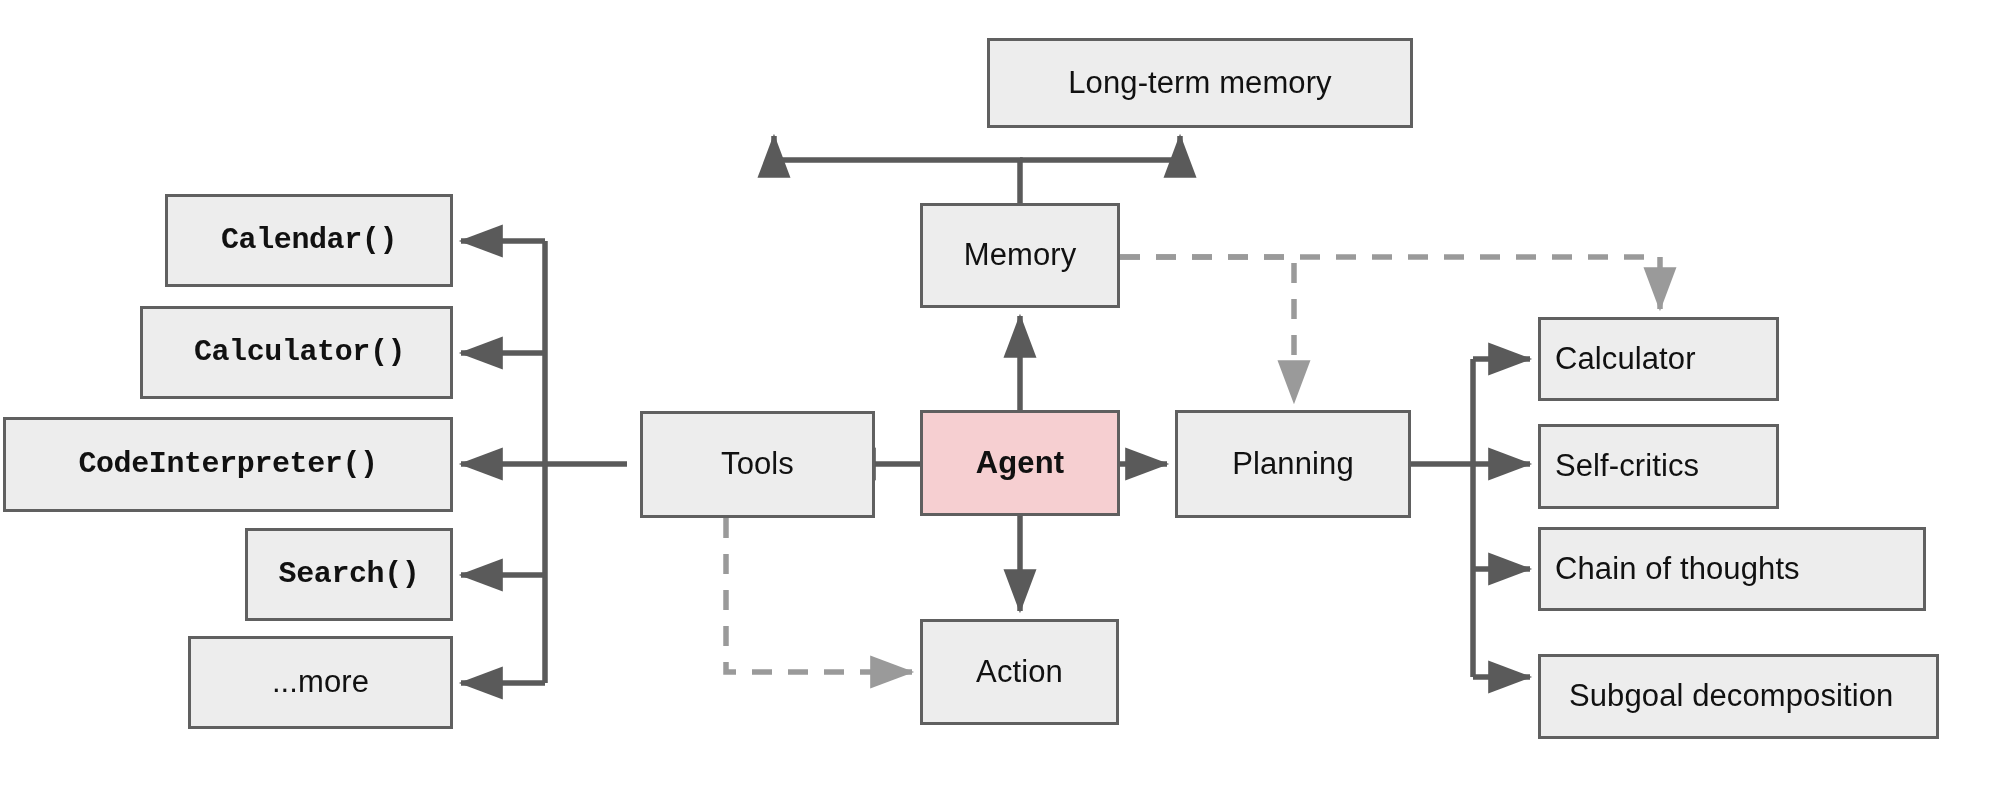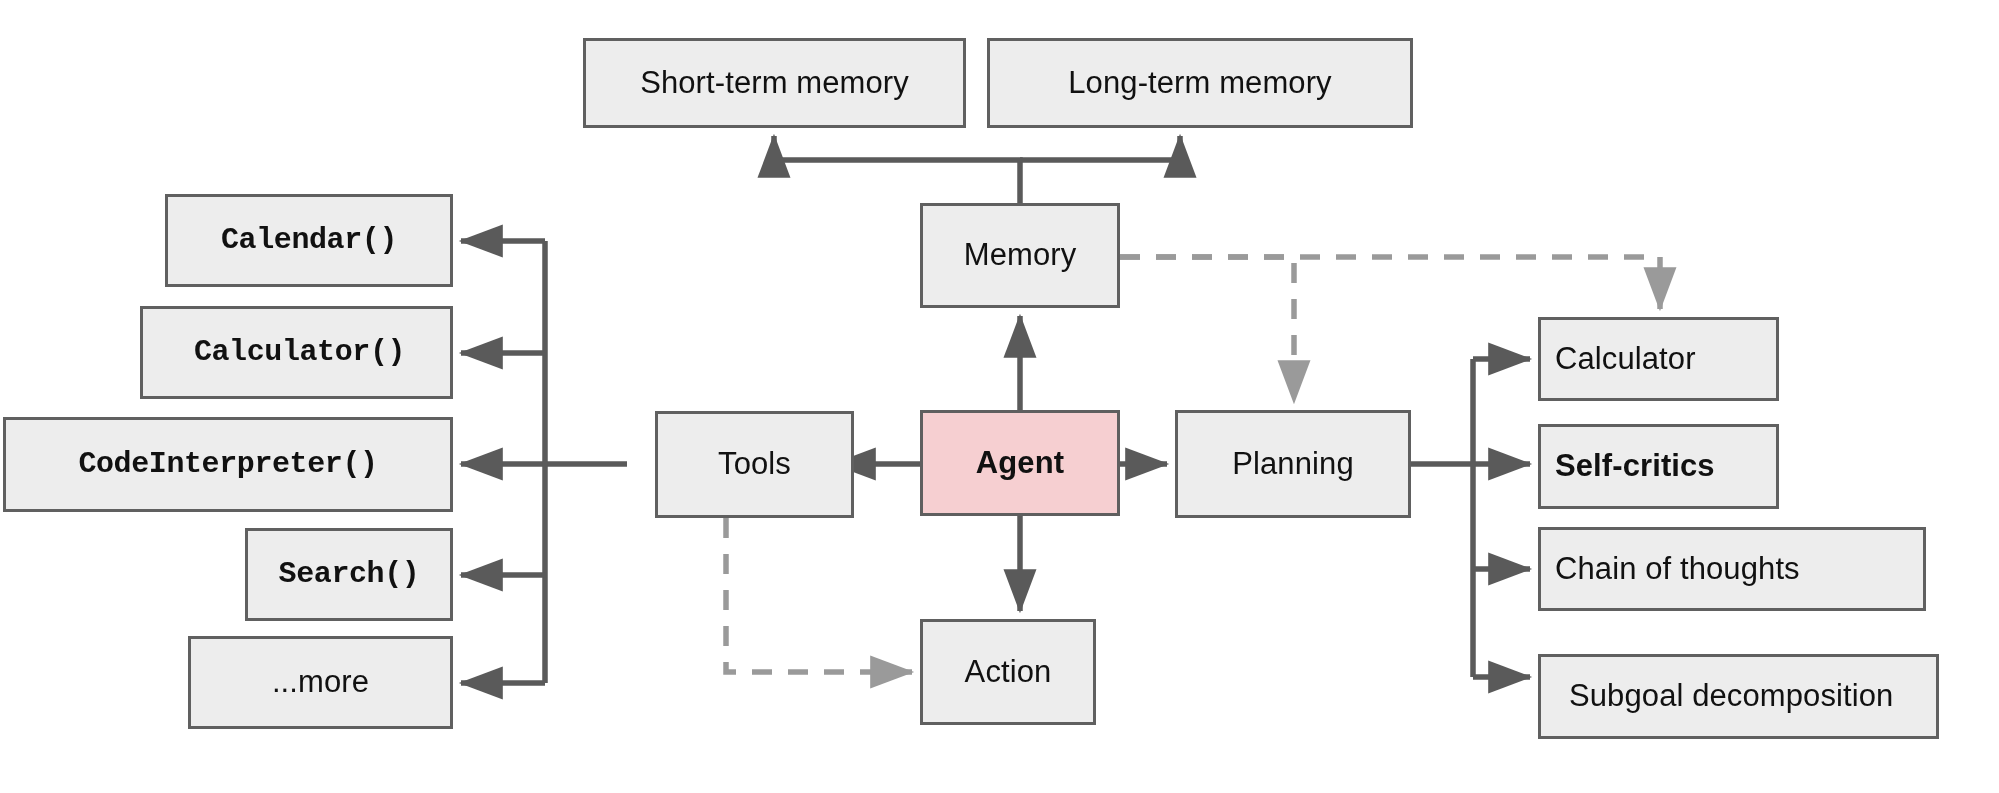--- a/index.html
+++ b/index.html
@@ -101,40 +101,37 @@
     <g stroke="#9a9a9a" stroke-width="5.5" fill="none" stroke-dasharray="20 16" stroke-linecap="butt">
 
       <path d="M1120,257 L1294,257 L1294,402" marker-end="url(#arrowDashed)"></path>
 
       <path d="M1120,257 L1660,257 L1660,309" marker-end="url(#arrowDashed)"></path>
 
       <path d="M726,518 L726,672 L912,672" marker-end="url(#arrowDashed)"></path>
     </g>
   </svg>
 
-  <div class="node" style="left:583px; top:38px; width:383px; height:90px;">
-    <span class="label">Short-term memory</span>
-  </div>
   <div class="node" style="left:987px; top:38px; width:426px; height:90px;">
     <span class="label">Long-term memory</span>
   </div>
 
   <div class="node" style="left:920px; top:203px; width:200px; height:105px;">
     <span class="label">Memory</span>
   </div>
-  <div class="node" style="left:655px; top:411px; width:199px; height:107px;">
+  <div class="node" style="left:640px; top:411px; width:235px; height:107px;">
     <span class="label">Tools</span>
   </div>
   <div class="node accent" style="left:920px; top:410px; width:200px; height:106px;">
     <span class="label">Agent</span>
   </div>
   <div class="node" style="left:1175px; top:410px; width:236px; height:108px;">
     <span class="label">Planning</span>
   </div>
-  <div class="node" style="left:920px; top:619px; width:176px; height:106px;">
+  <div class="node" style="left:920px; top:619px; width:199px; height:106px;">
     <span class="label">Action</span>
   </div>
 
   <div class="node mono" style="left:165px; top:194px; width:288px; height:93px;">
     <span class="label">Calendar()</span>
   </div>
   <div class="node mono" style="left:140px; top:306px; width:313px; height:93px;padding-left:6px;">
     <span class="label">Calculator()</span>
   </div>
   <div class="node mono" style="left:3px; top:417px; width:450px; height:95px;">
@@ -143,21 +140,21 @@
   <div class="node" style="left:188px; top:636px; width:265px; height:93px;">
     <span class="label">...more</span>
   </div>
   <div class="node mono" style="left:245px; top:528px; width:208px; height:93px;">
     <span class="label">Search()</span>
   </div>
 
   <div class="node" style="left:1538px; top:317px; width:241px; height:84px; justify-content:flex-start; padding-left:14px;">
     <span class="label">Calculator</span>
   </div>
-  <div class="node" style="left:1538px; top:424px; width:241px; height:85px; justify-content:flex-start; padding-left:14px;font-weight:bold;">
+  <div class="node" style="left:1538px; top:424px; width:241px; height:85px; justify-content:flex-start; padding-left:14px;">
     <span class="label">Self-critics</span>
   </div>
   <div class="node" style="left:1538px; top:527px; width:388px; height:84px; justify-content:flex-start; padding-left:14px;">
     <span class="label">Chain of thoughts</span>
   </div>
   <div class="node" style="left:1538px; top:635px; width:401px; height:85px; justify-content:flex-start; padding-left:28px;margin-top:19px;">
     <span class="label">Subgoal decomposition</span>
   </div>
 
 </div>

